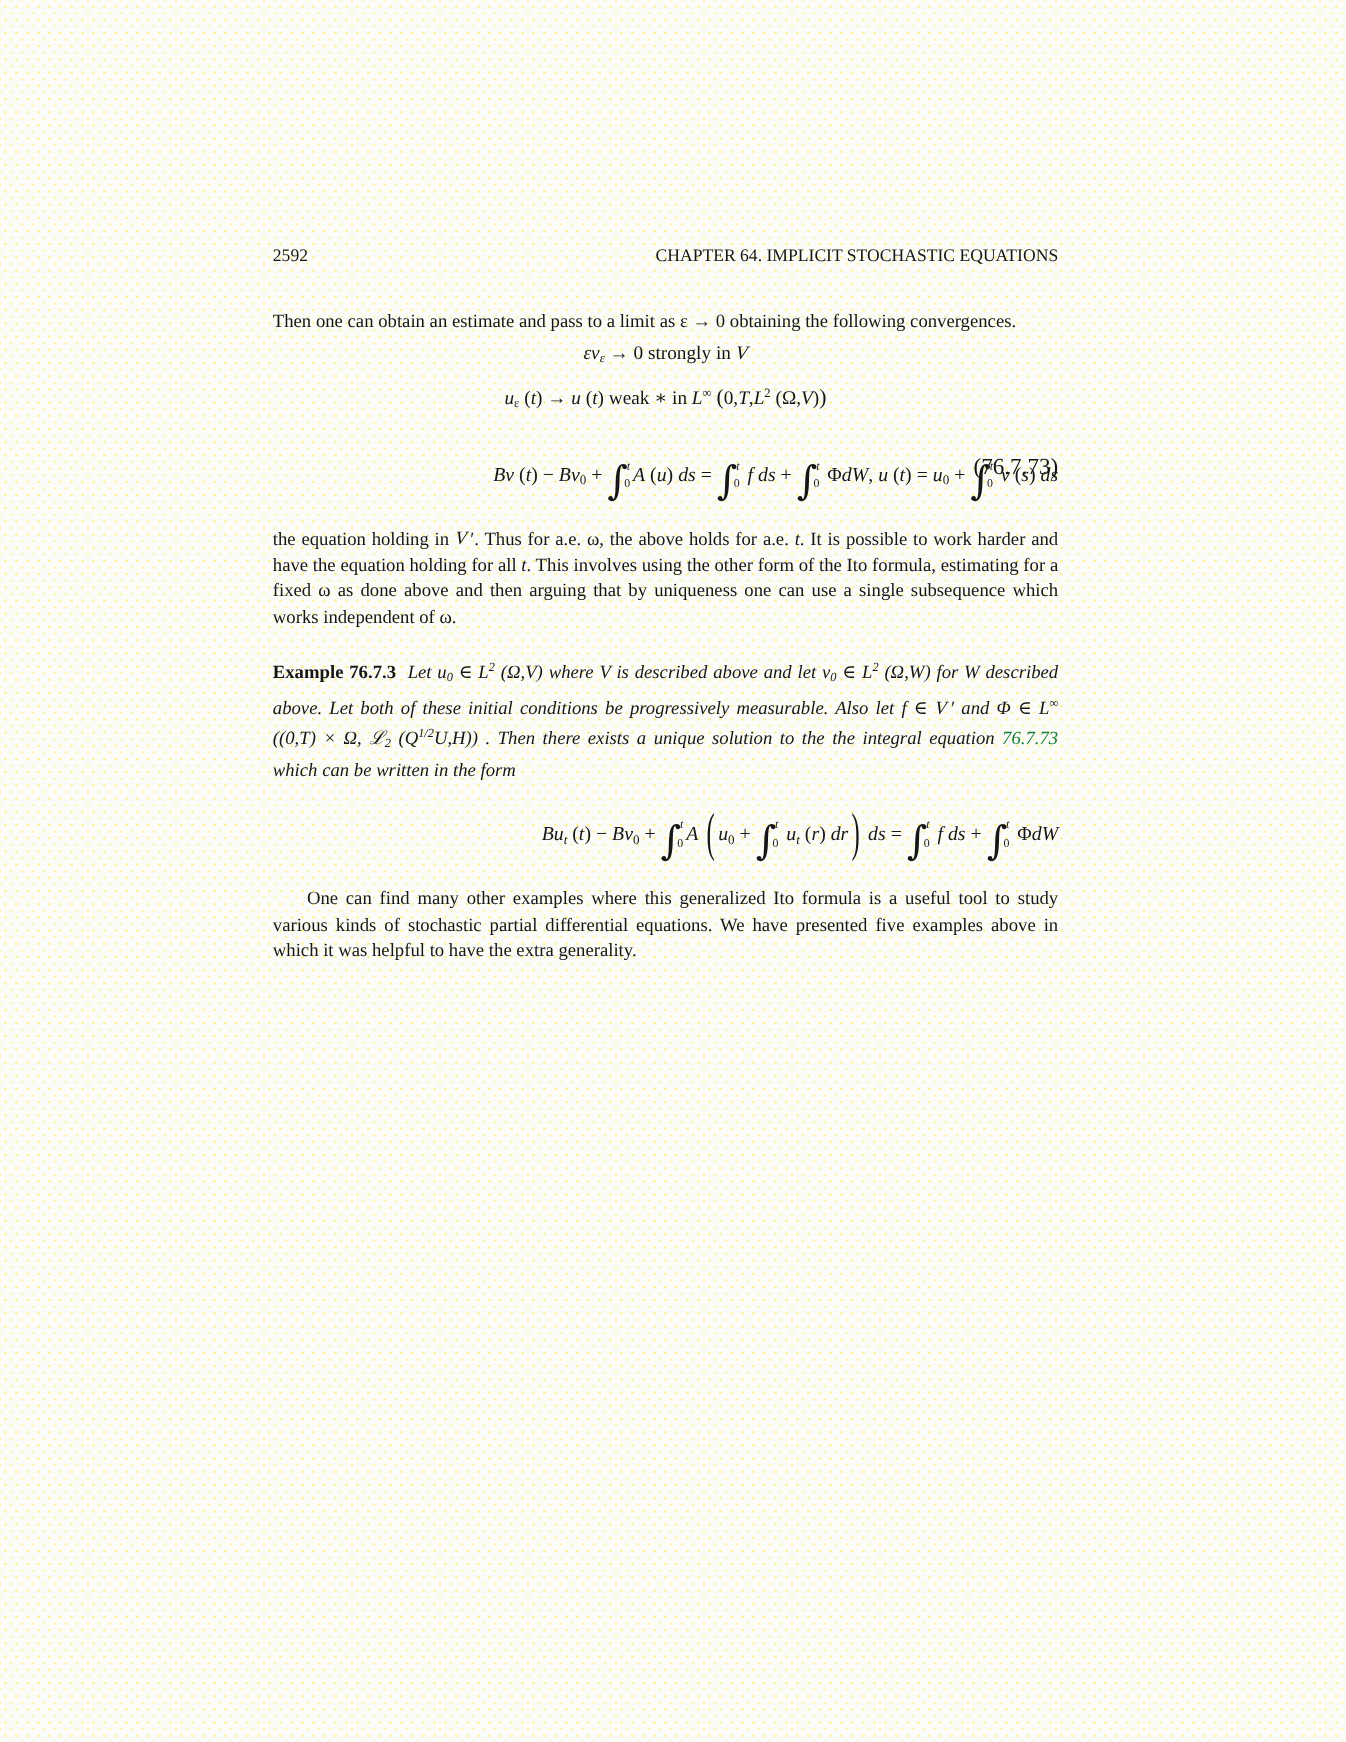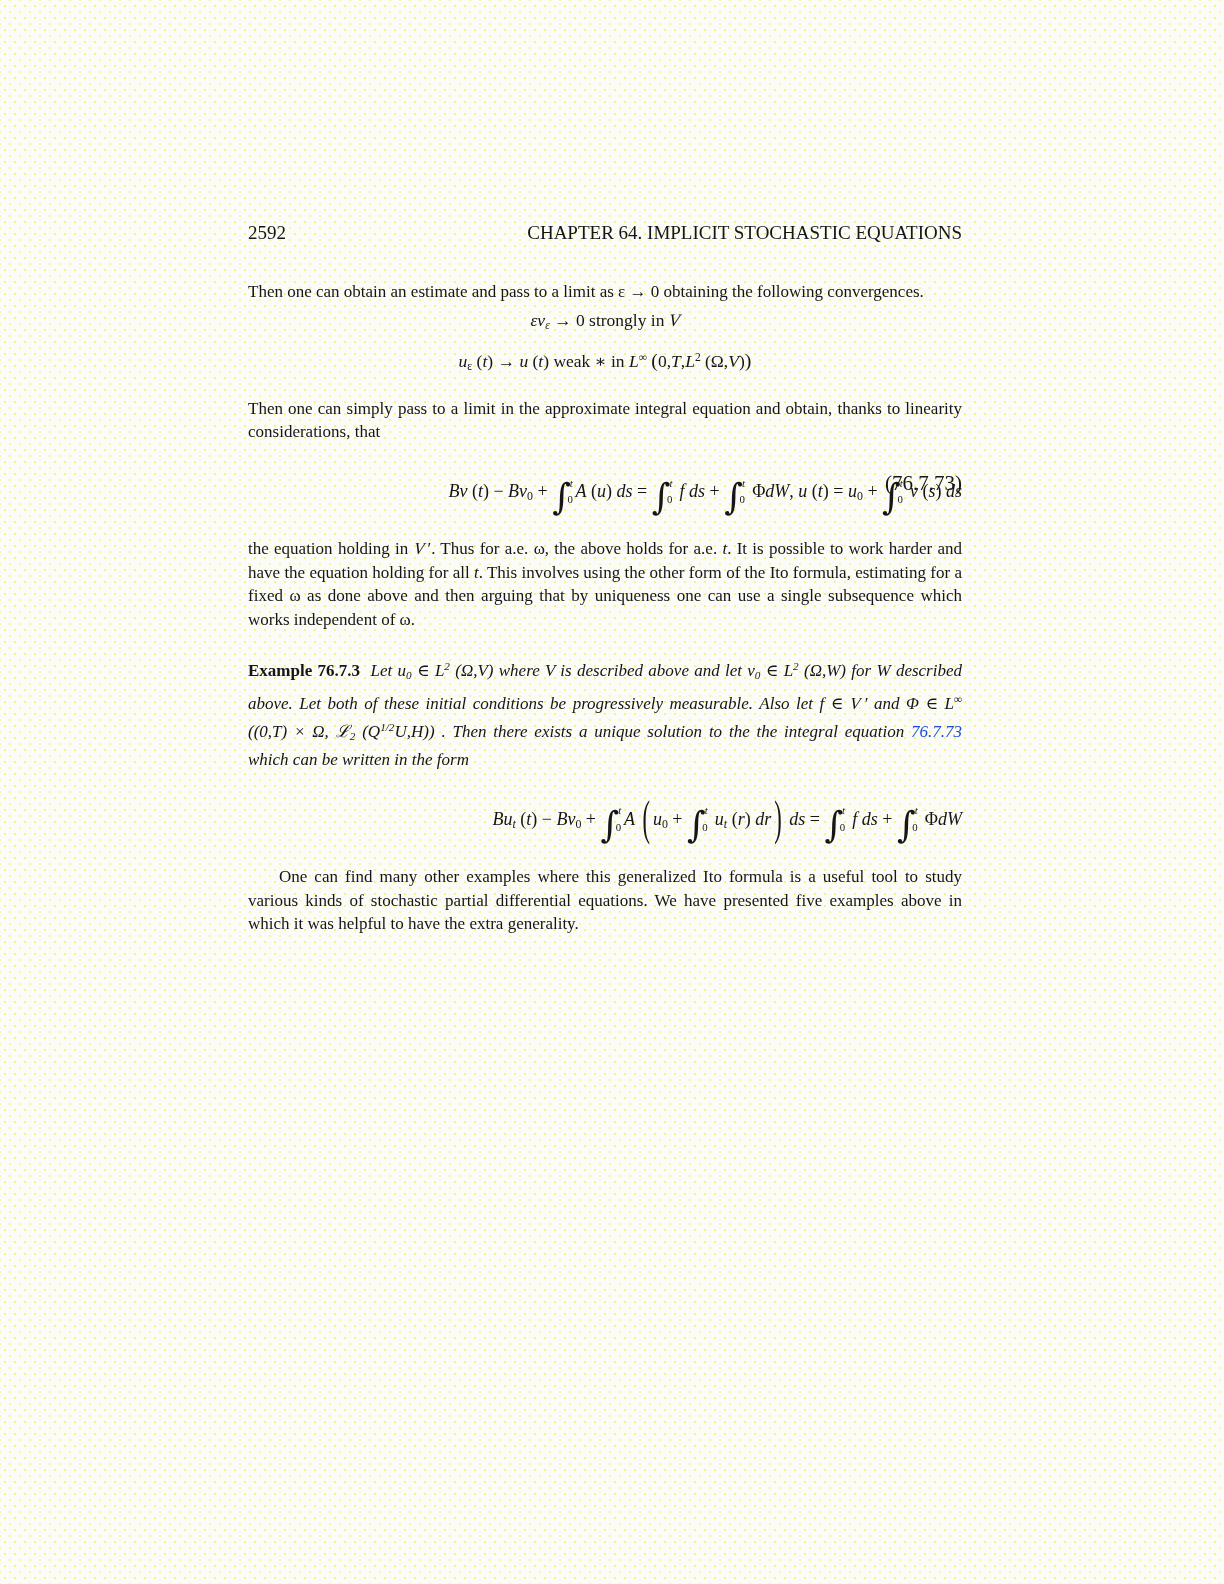--- a/index.html
+++ b/index.html
@@ -12,21 +12,21 @@
     background-size:10px 12px,10px 12px;
     background-position:0 0,5px 6px;
     font-family:"Liberation Serif","DejaVu Serif",serif;
     color:#161616;
   }
   .content{
     position:absolute;left:248px;top:222px;width:714px;
     font-size:17px;line-height:23.5px;text-align:justify;
   }
   .pagehead{display:flex;justify-content:space-between;align-items:baseline;
-    font-size:19px;line-height:22px;}
+    font-size:16px;line-height:22px;}
   p{margin:0;}
   .p-intro{margin-top:36px;font-family:Liberation Serif, serif;}
   .disp{display:block;text-align:center;margin:0;font-size:17.5px;line-height:33px;}
   .p-pass{margin-top:13px;}
   .dispbig{position:relative;margin:15px 0 14px 0;font-size:18px;line-height:48px;text-align:right;}
   .eqtag{position:absolute;right:0;top:0;font-size:21px;}
   .p-holding{margin-top:0;}
   .p-example{margin-top:24px;}
   .p-note{margin-top:17px;text-indent:31px;}
   .p-closing{margin-top:0;text-indent:31px;}
@@ -36,38 +36,37 @@
   sub.s{vertical-align:-0.25em;}
   sup.s{vertical-align:0.55em;}
   .scr{font-style:italic;display:inline-block;transform:skewX(-6deg);}
   .p1{font-size:113%;}
   .int{font-size:200%;font-style:normal;line-height:0;vertical-align:-0.34em;
        font-family:"DejaVu Serif",serif;display:inline-block;}
   .ilt{font-size:60%;vertical-align:0.95em;margin-left:-0.1em;}
   .il0{font-size:60%;vertical-align:-0.6em;margin-left:-0.5em;margin-right:0.25em;}
   .bigp{display:inline-block;transform:scaleY(2.15);font-size:125%;
         vertical-align:-0.08em;margin:0 3px;font-weight:400;}
-  .eqlink{color:#1d4ed8;text-decoration:none;cursor:pointer;font-style:inherit;}
+  .eqlink{color:#15803d;text-decoration:none;cursor:pointer;font-style:inherit;}
 </style>
 </head>
 <body>
 
 <div class="content">
 
   <div class="pagehead">
     <span>2592</span>
     <span>CHAPTER 64.  IMPLICIT STOCHASTIC EQUATIONS</span>
   </div>
 
   <p class="p-intro">Then one can obtain an estimate and pass to a limit as ε → 0 obtaining the following convergences.</p>
 
   <div class="disp"><i>εv</i><sub class="s"><i>ε</i></sub> → 0 strongly in <i class="scr">V</i></div>
   <div class="disp"><i>u</i><sub class="s">ε</sub> (<i>t</i>) → <i>u</i> (<i>t</i>)  weak ∗ in <i>L</i><sup class="s">∞</sup> <span class="p1">(</span>0,<i>T</i>,<i>L</i><sup class="s">2</sup> (Ω,<i>V</i>)<span class="p1">)</span></div>
 
-  <p class="p-pass">Then one can simply pass to a limit in the approximate integral equation and obtain, thanks to linearity considerations, that</p>
 
   <div class="dispbig">
     <span><i>Bv</i> (<i>t</i>) − <i>Bv</i><sub class="s">0</sub> + <span class="int">∫</span><span class="ilt"><i>t</i></span><span class="il0">0</span><i>A</i> (<i>u</i>) <i>ds</i> = <span class="int">∫</span><span class="ilt"><i>t</i></span><span class="il0">0</span> <i>f ds</i> + <span class="int">∫</span><span class="ilt"><i>t</i></span><span class="il0">0</span> Φ<i>dW</i>,  <i>u</i> (<i>t</i>) = <i>u</i><sub class="s">0</sub> + <span class="int">∫</span><span class="ilt"><i>t</i></span><span class="il0">0</span> <i>v</i> (<i>s</i>) <i>ds</i></span>
     <span class="eqtag">(76.7.73)</span>
   </div>
 
   <p class="p-holding">the equation holding in <i class="scr">V</i> ′. Thus for a.e. ω, the above holds for a.e. <i>t</i>. It is possible to work harder and have the equation holding for all <i>t</i>. This involves using the other form of the Ito formula, estimating for a fixed ω as done above and then arguing that by uniqueness one can use a single subsequence which works independent of ω.</p>
 
   <p class="p-example">
     <b>Example 76.7.3</b>&nbsp;

